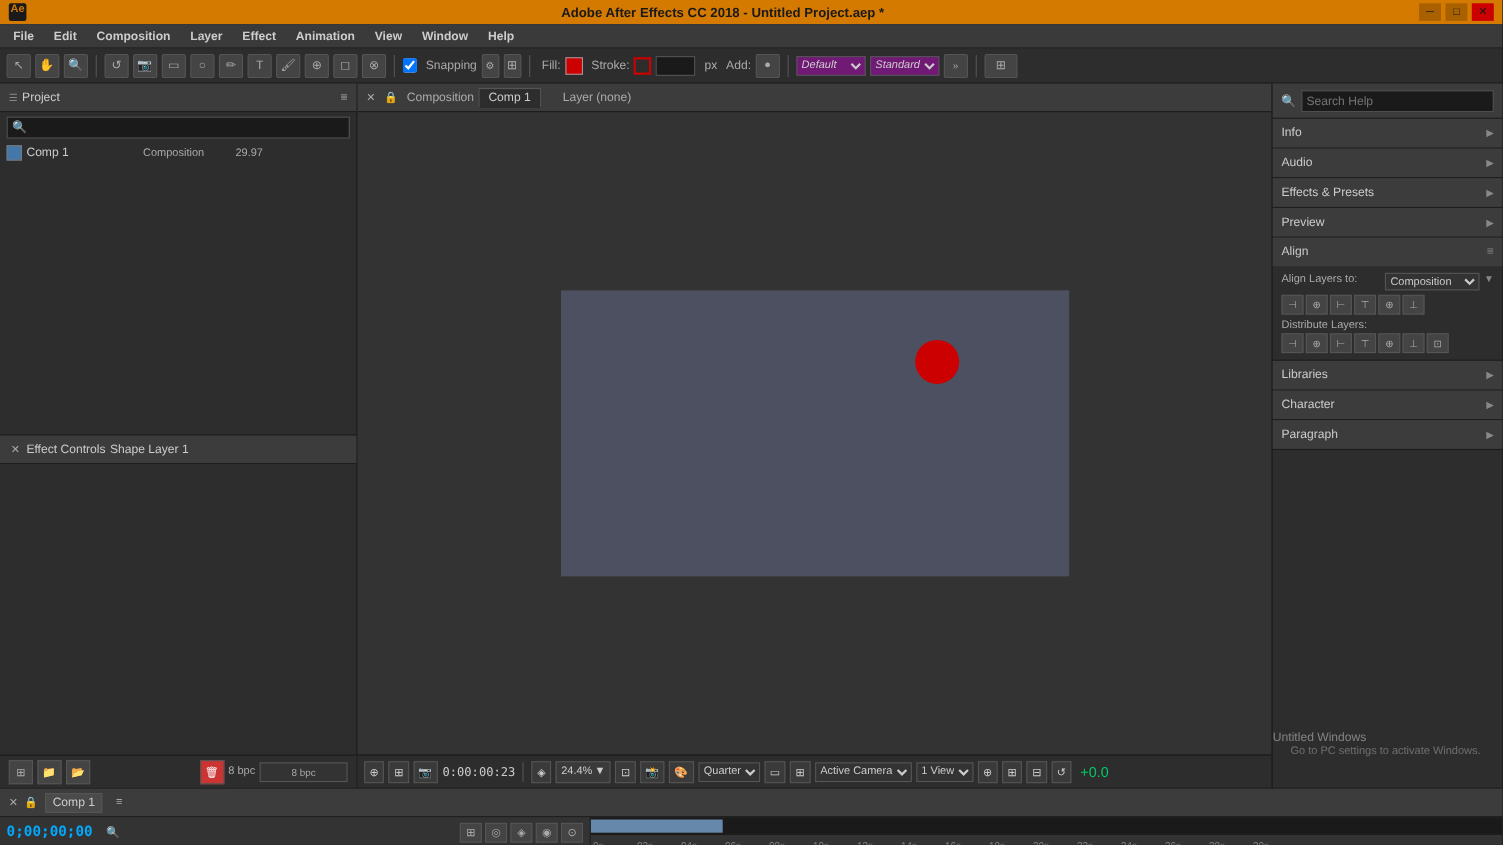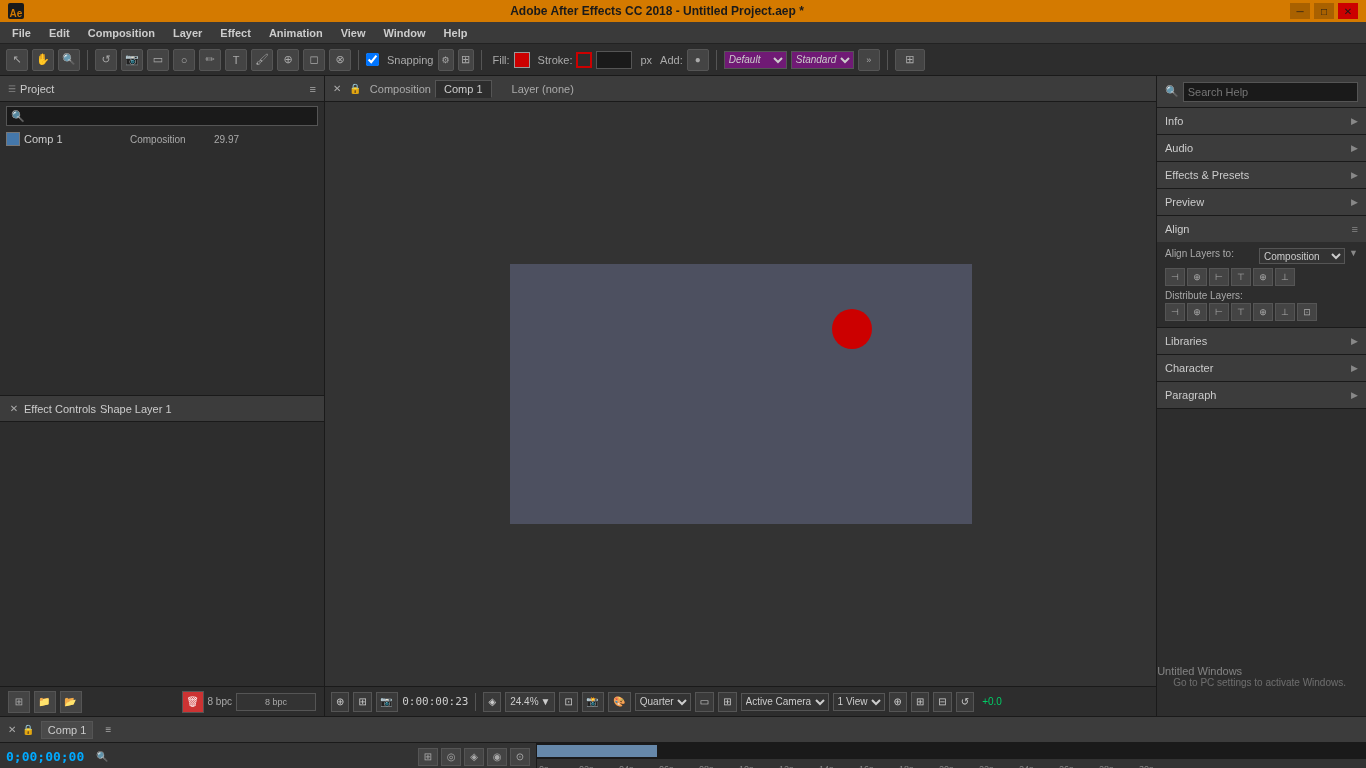--- a/index.html
+++ b/index.html
@@ -1,20 +1,20 @@
 <!DOCTYPE html>
 <html><head>
   <meta charset="utf-8">
   <style>
     * { box-sizing: border-box; margin: 0; padding: 0; }
     body { font-family: 'Segoe UI', Arial, sans-serif; font-size: 11px; background: #1a1a1a; color: #ccc; overflow: hidden; width: 1366px; height: 768px; }
     
     
     #title-bar { height: 22px; background: #d47a00; display: flex; align-items: center; justify-content: space-between; padding: 0 8px; }
-    #title-bar .app-icon { width: 16px; height: 16px; background: #1a1a1a; border-radius: 2px; display: flex; align-items: flex-end; justify-content: center; color: #d47a00; font-size: 10px; font-weight: bold; }
+    #title-bar .app-icon { width: 16px; height: 16px; background: #1a1a1a; border-radius: 2px; display: flex; align-items: flex-start; justify-content: center; color: #d47a00; font-size: 10px; font-weight: bold; }
     #title-bar .title { flex: 1; text-align: center; font-size: 12px; color: #1a1a1a; font-weight: 600; }
     #title-bar .win-controls { display: flex; gap: 4px; }
     #title-bar .win-btn { width: 20px; height: 16px; background: rgba(0,0,0,0.2); border: none; cursor: pointer; color: #1a1a1a; font-size: 10px; display: flex; align-items: center; justify-content: center; }
     #title-bar .win-btn.close { background: #cc0000; }
 
     
     #menu-bar { height: 22px; background: #3a3a3a; display: flex; align-items: center; padding: 0 4px; gap: 2px; border-bottom: 1px solid #222; font-weight: bold; }
     .menu-item { padding: 2px 8px; cursor: pointer; color: #ccc; font-size: 11px; }
 
     
@@ -257,21 +257,21 @@
       <select class="comp-select">
         <option>Active Camera</option>
       </select>
       <select class="comp-select">
         <option>1 View</option>
       </select>
       <button class="comp-tb-btn">⊕</button>
       <button class="comp-tb-btn">⊞</button>
       <button class="comp-tb-btn">⊟</button>
       <button class="comp-tb-btn">↺</button>
-      <span style="color:#00cc66;font-size:10px;margin-left:4px;">+0.0</span>
+      <span style="color:#00cc66;font-size:13px;margin-left:4px;">+0.0</span>
     </div>
   </div>
 
   <div id="right-panel">
 
     <div id="search-help">
       <span style="color:#aaa;margin-right:4px;">🔍</span>
       <input type="text" style="flex: 1 1 0%; height: 20px; background: rgb(26, 26, 26); border: 1px solid rgb(85, 85, 85); color: rgb(204, 204, 204); font-size: 11px; padding: 0px 4px;" placeholder="Search Help">
     </div>
 

